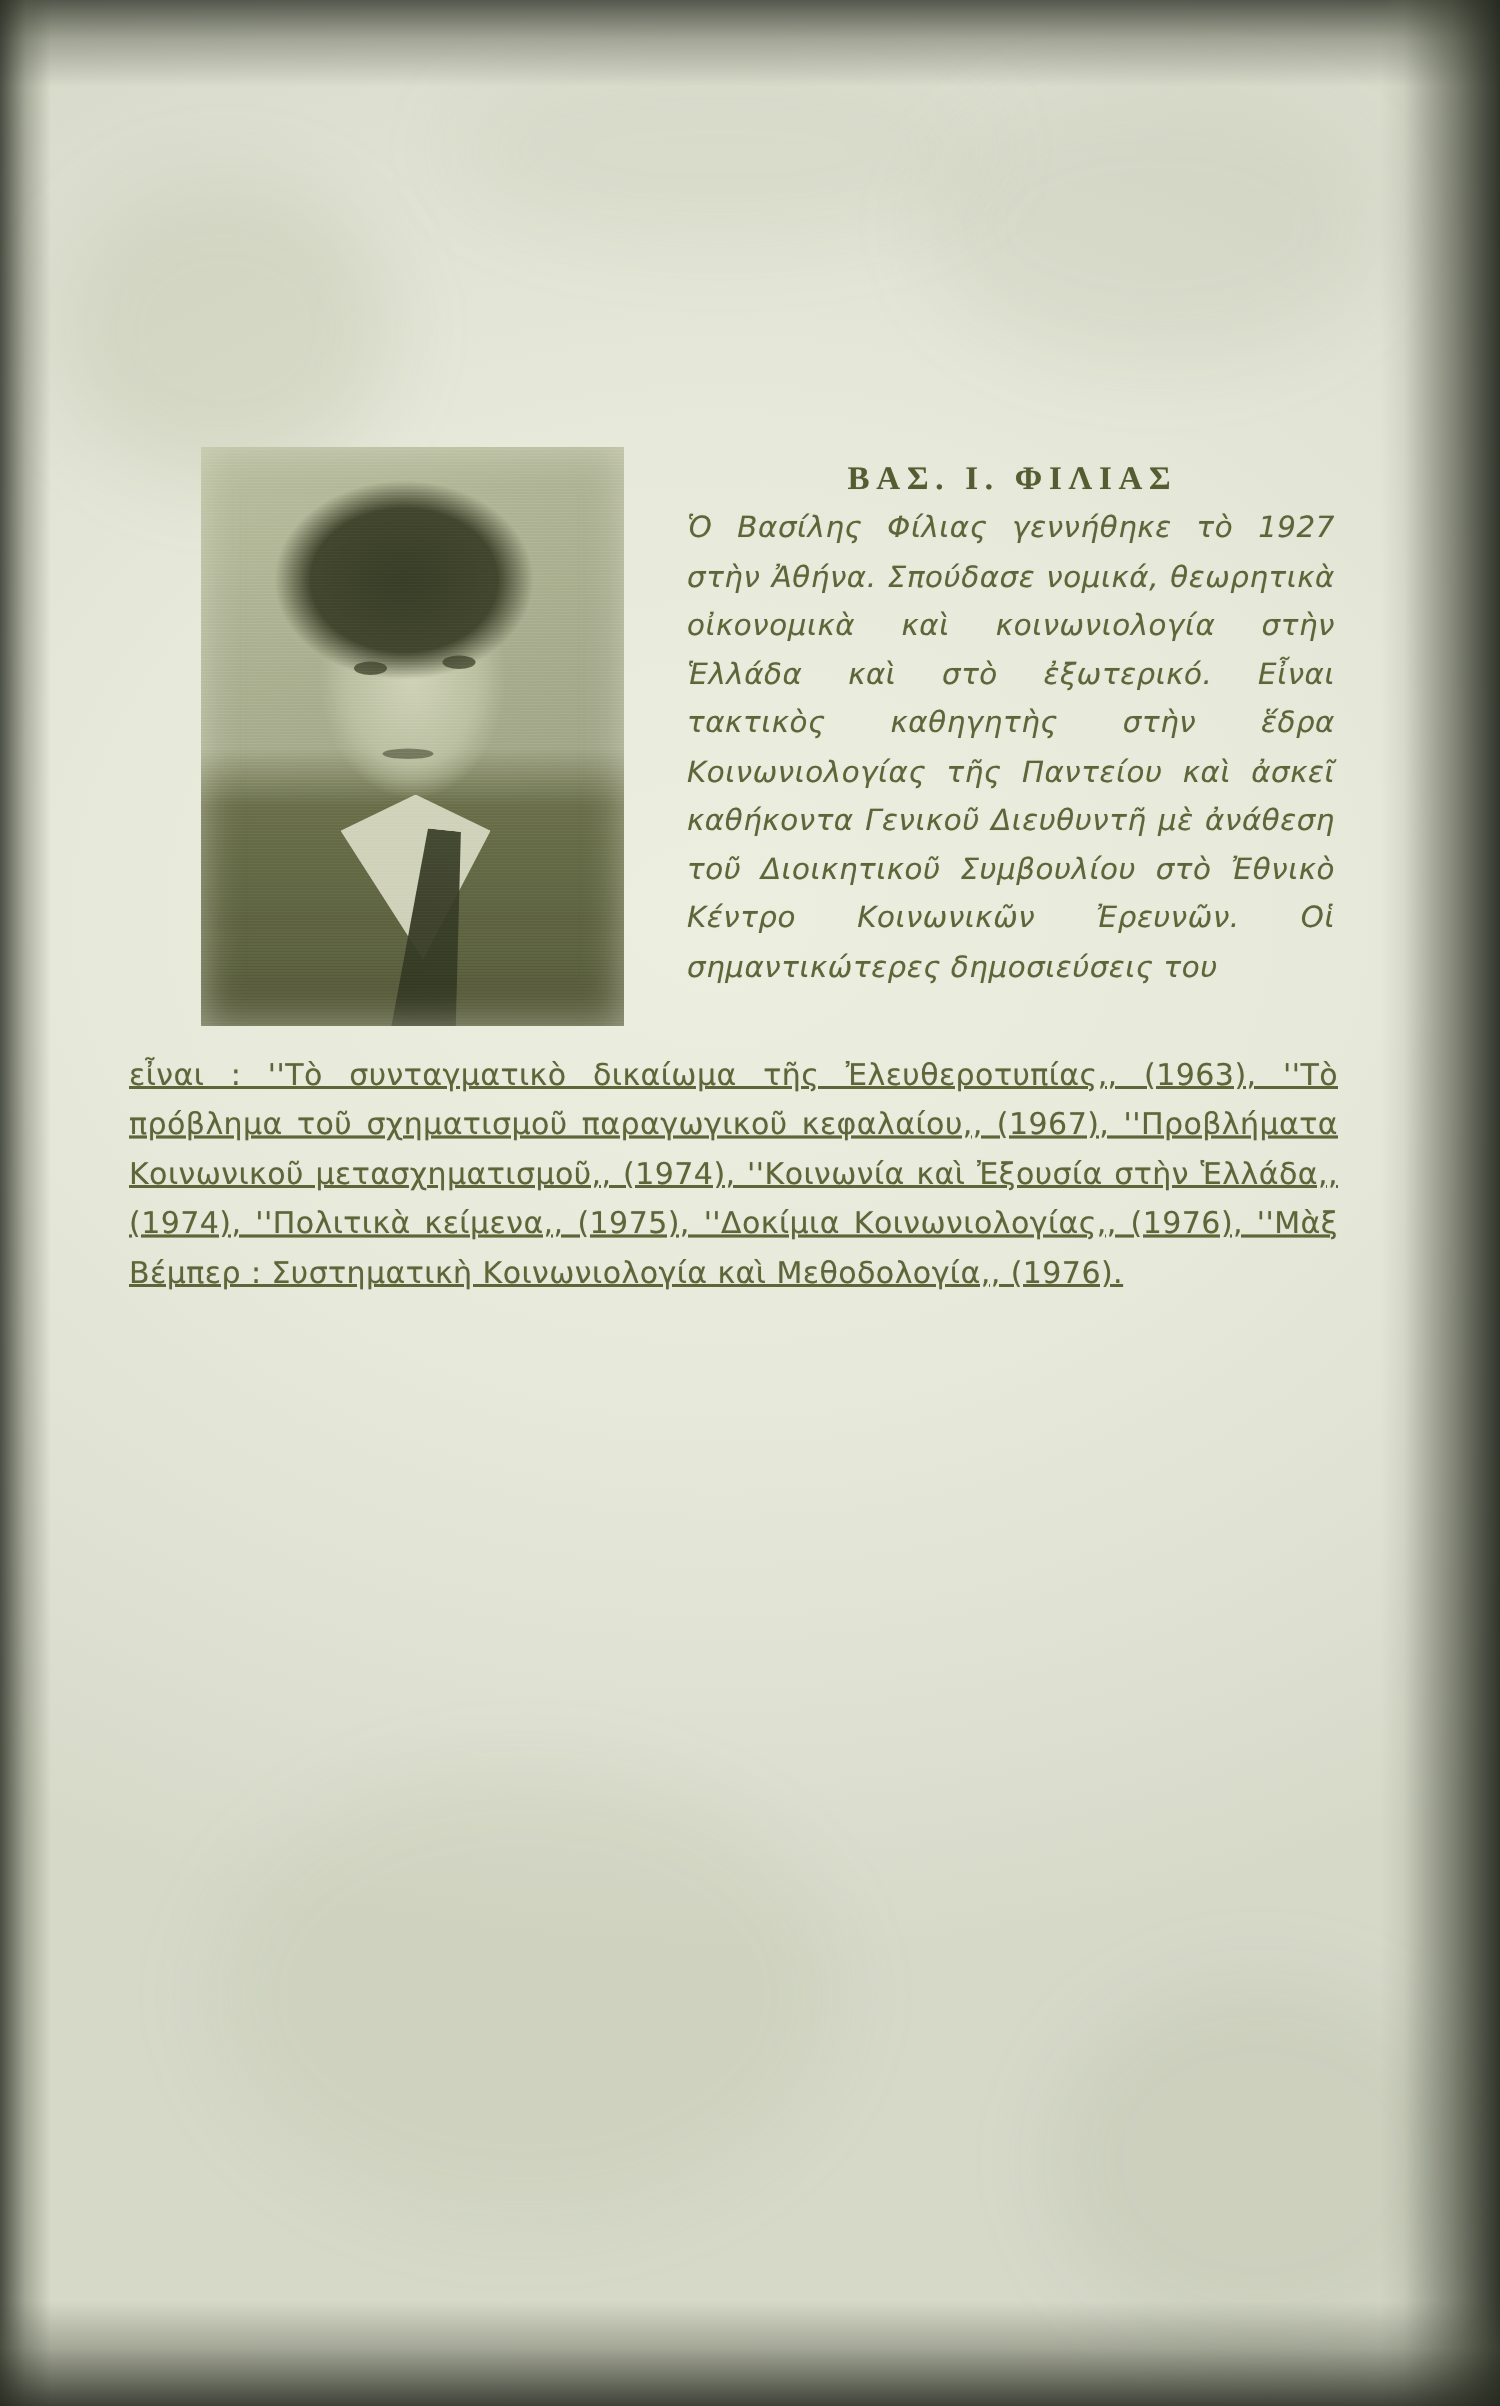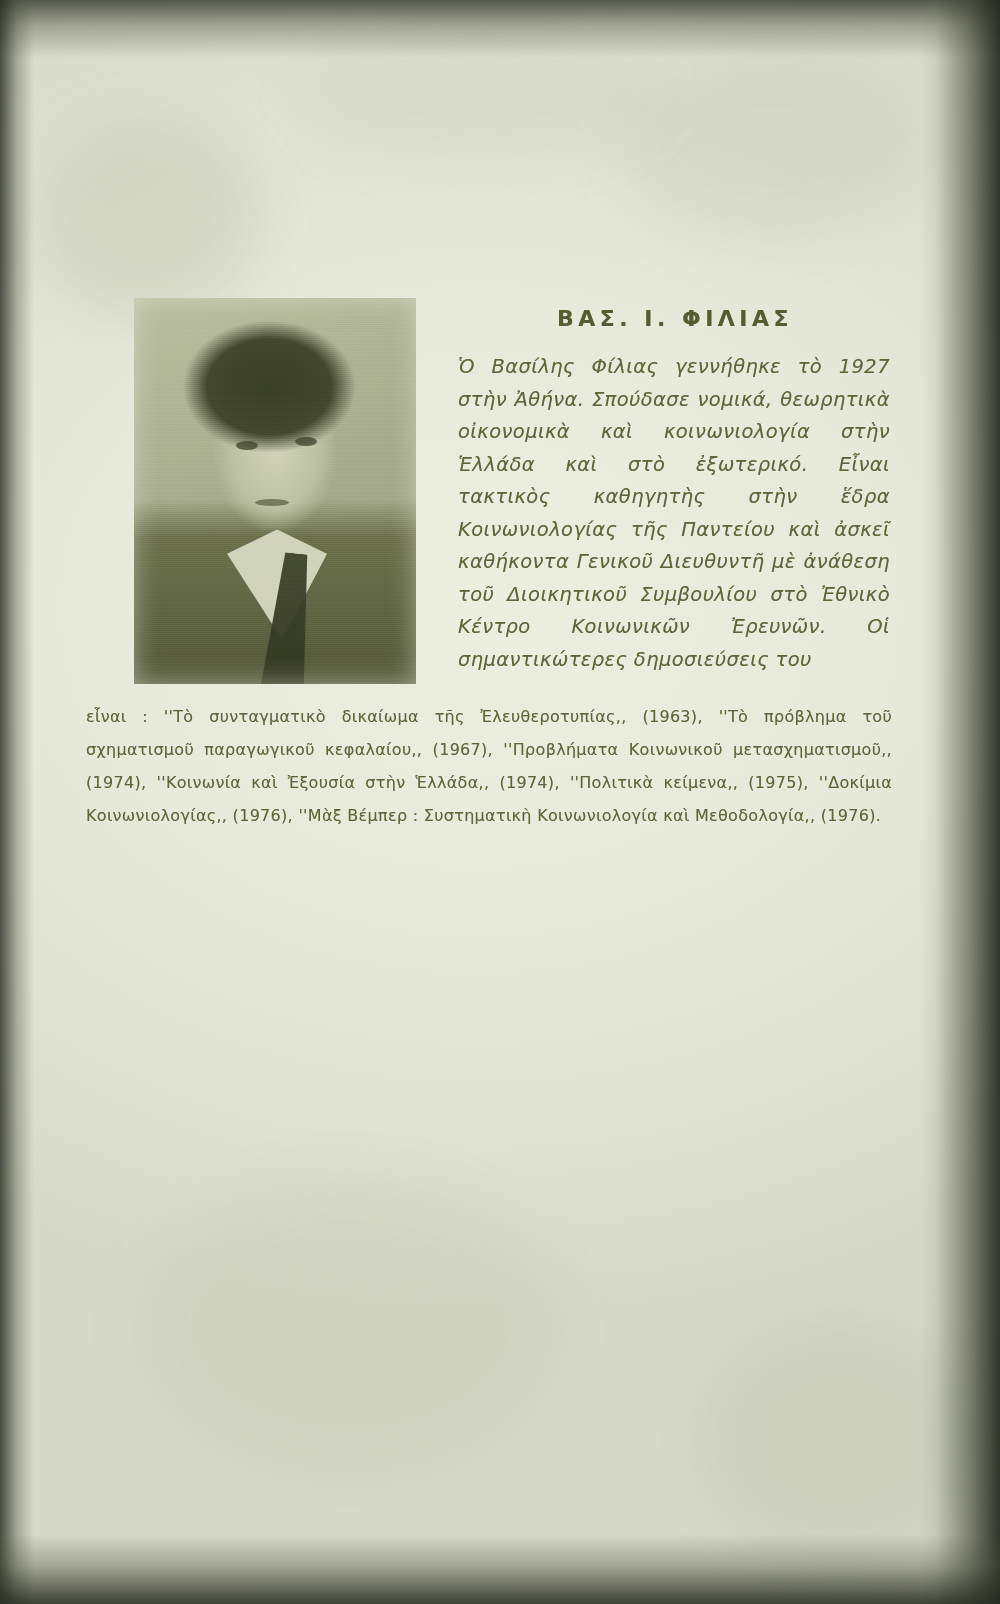--- a/index.html
+++ b/index.html
@@ -139,40 +139,42 @@
     top: 306px;
     width: 432px;
     color: #5c6338;
   }
   #title {
     font-size: 22px;
     letter-spacing: 4.5px;
     font-weight: bold;
     color: #555c32;
     text-align: center;
-    margin: 0 0 20px 2px;
+    margin: 0 0 4px 2px;
+    font-family: Liberation Serif, serif;
   }
   .para {
     font-size: 19.5px;
     line-height: 32.5px;
     text-align: justify;
     color: #5e6539;
     letter-spacing: .4px;
     font-style: italic;
   }
   #wide-text {
     position: absolute;
     left: 86px;
     top: 700px;
     width: 806px;
-    font-size: 16px;
+    font-size: 20px;
     line-height: 33px;
     text-align: justify;
     color: #5e6539;
     letter-spacing: .3px;
+    text-decoration: underline;
   }
   
   #text-col, #wide-text { text-shadow: 0 0 .6px rgba(92,99,56,.35); }
 </style>
 </head>
 <body>
 
 <div id="page">
 
   <div class="blotch b1"></div>

